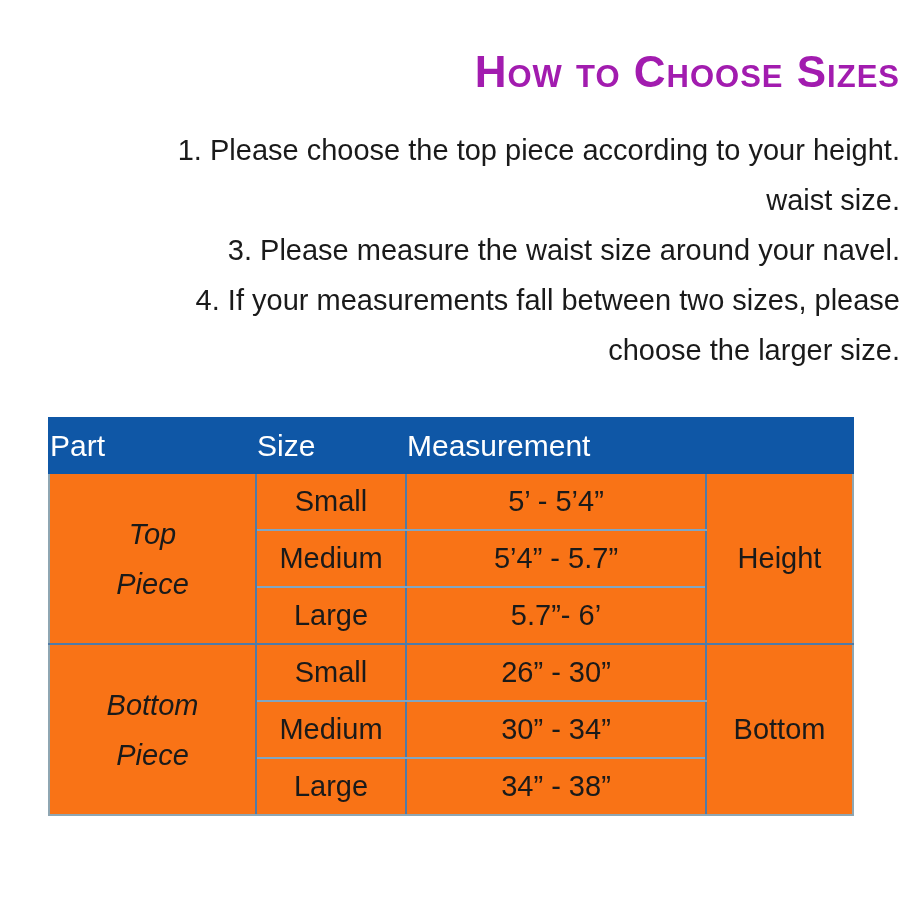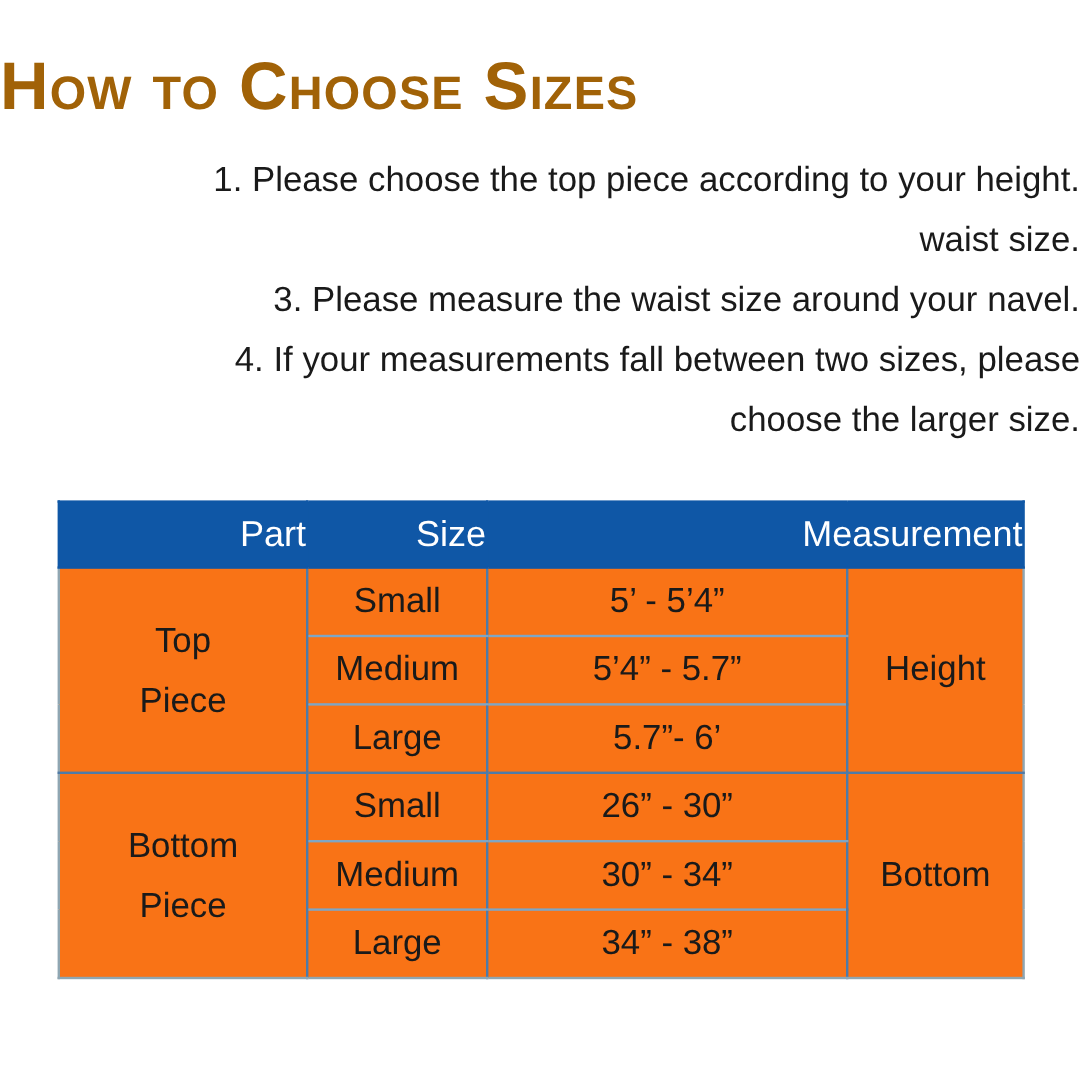--- a/index.html
+++ b/index.html
@@ -8,26 +8,26 @@
     background: #ffffff;
     font-family: "Liberation Sans", sans-serif;
     color: #1a1a1a;
     overflow: hidden;
   }
   .page { width: 900px; height: 900px; position: relative; }
 
   .title {
     margin: 40px 0 0 0;
     line-height: 64px;
-    text-align: left;
-    font-size: 56px;
+    text-align: right;
+    font-size: 44px;
     font-weight: bold;
     font-variant: small-caps;
     letter-spacing: 1px;
-    color: #a16207;
+    color: #a21caf;
     white-space: nowrap;
   }
 
   .instructions {
     margin: 21px 0 0 48px;
     font-size: 29px;
     line-height: 50px;
     white-space: nowrap;
     text-align: right;
   }
@@ -46,35 +46,35 @@
   col.c-dim  { width: 147px; }
 
   th {
     background: #0f57a6;
     color: #ffffff;
     font-weight: normal;
     font-size: 30px;
     height: 53px;
     border: 2px solid #0f57a6;
     padding: 0;
-    text-align: right;
+    text-align: left;
     vertical-align: middle;
   }
   td {
     font-size: 29px;
     text-align: center;
     vertical-align: middle;
     height: 55px;
     padding: 0;
     border: 2px solid #7fa6c5;          
     border-left-color: #4f7ba8;         
     border-right-color: #4f7ba8;
     background: #f97316;
   }
-  td.part-cell { border-left-color: #8fa6b2; line-height: 50px; }
+  td.part-cell { border-left-color: #8fa6b2; line-height: 50px; font-style: italic; }
   td.dim-cell  { border-right-color: #8fa6b2; margin-left: 14px; }
   td.sec1 { border-bottom-color: #4f7ba8; }   
   tr.section-end td { border-bottom-color: #4f7ba8; }
   td.sec2 { border-bottom-color: #8fa6b2; }
   tr.table-last td { border-bottom-color: #8fa6b2; }
 </style>
 </head>
 <body>
 
 <div class="page">

